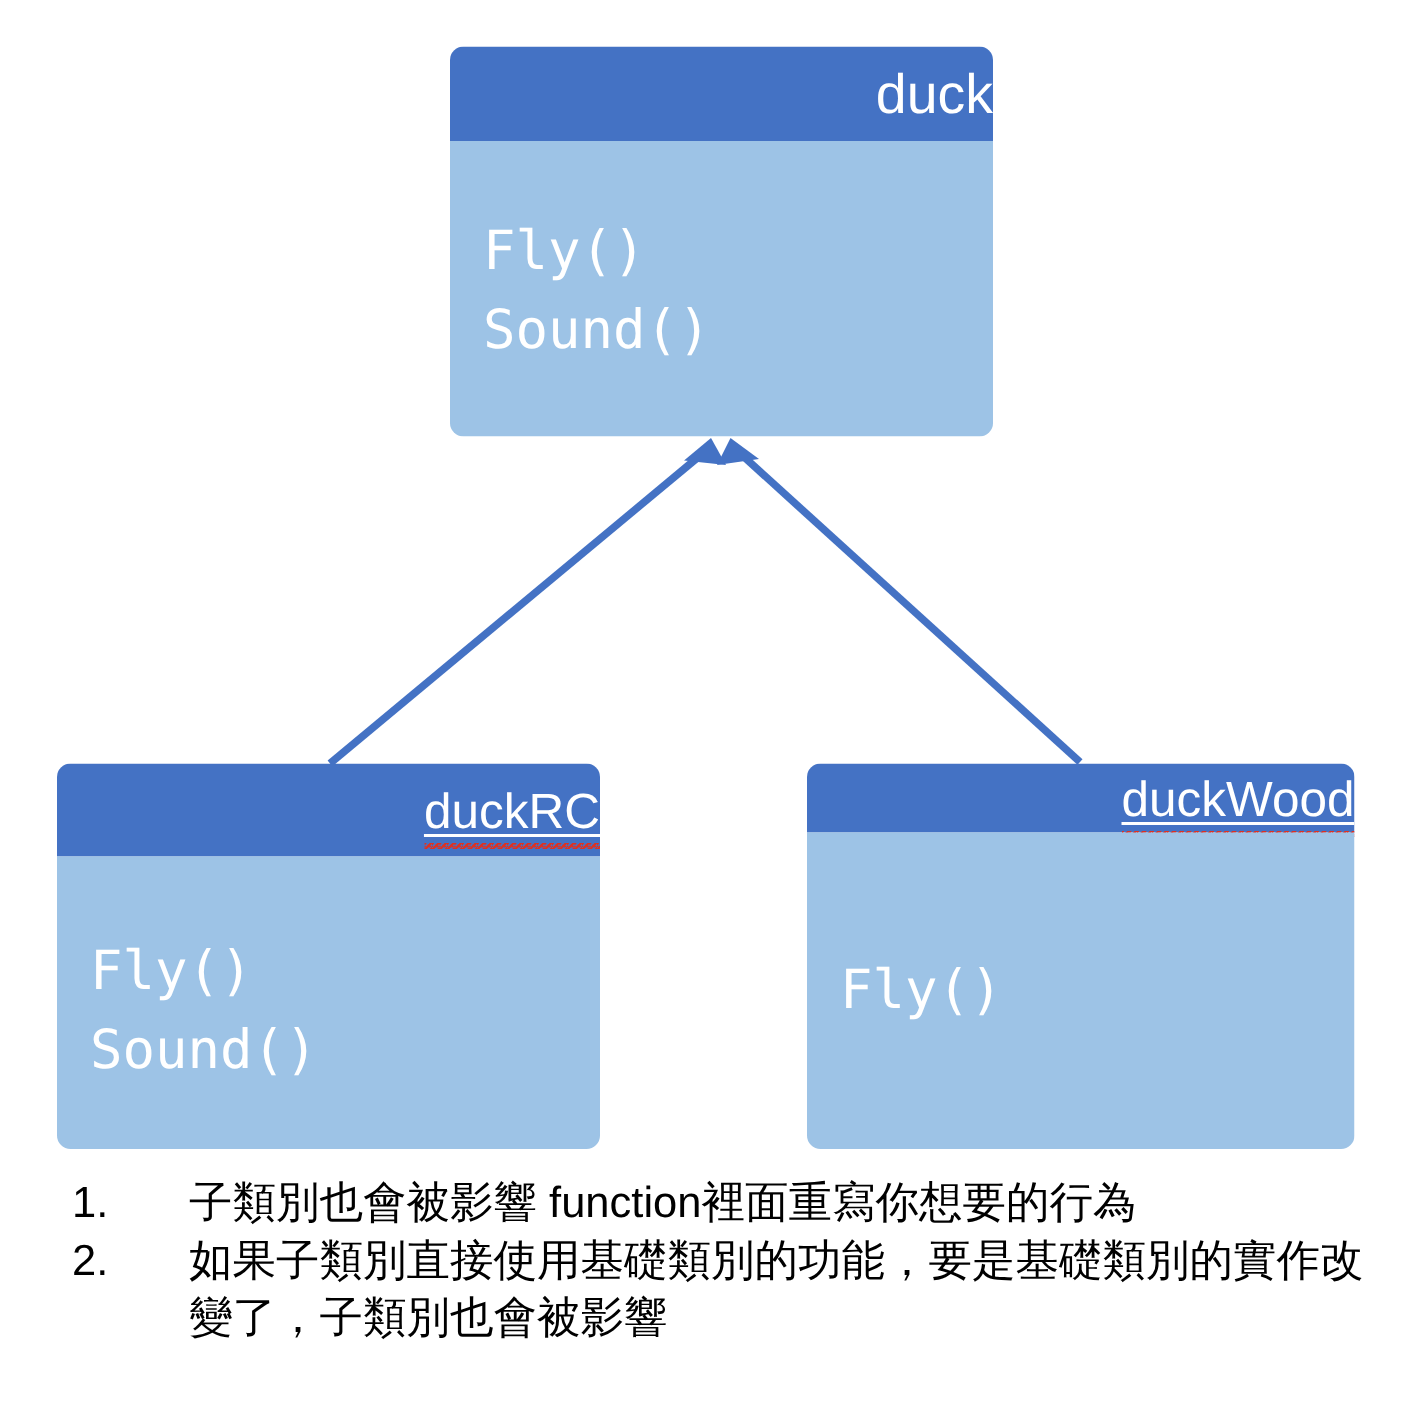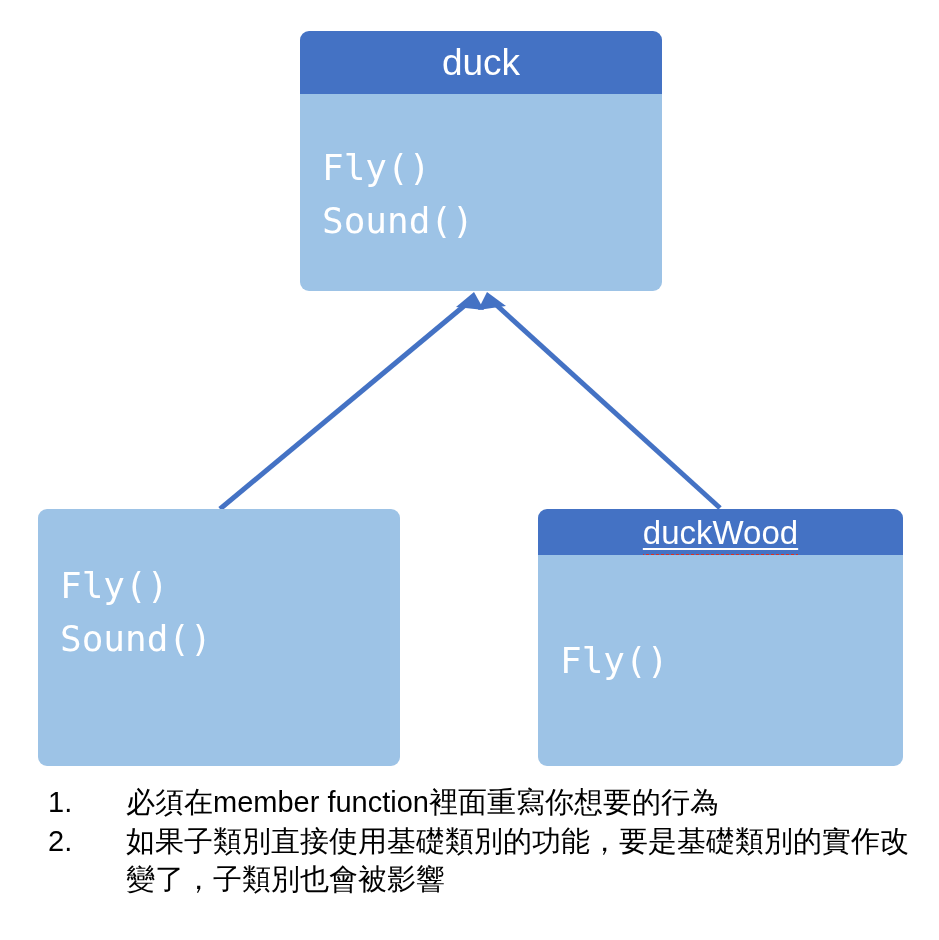--- a/index.html
+++ b/index.html
@@ -38,21 +38,21 @@
     box-sizing: border-box;
     display: flex;
     flex-direction: column;
   }
   .class-header {
     flex: 0 0 auto;
     background: #4472C4;
     color: #ffffff;
     display: flex;
     align-items: center;
-    justify-content: center;
+    justify-content: flex-end;
     box-sizing: border-box;
   }
   .class-title {
     color: #ffffff;
     font-family: "Liberation Sans", sans-serif;
     font-weight: 400;
     line-height: 1;
     white-space: nowrap;
   }
   .class-title.underlined {
@@ -199,20 +199,26 @@
         <span class="class-title">duck</span>
       </span>
     </div>
     <div class="class-body">
       <div class="method-list">Fly()
 Sound()</div>
     </div>
   </div>
 
   <div class="class-box" id="box-duckrc">
+    <div class="class-header">
+      <span class="title-wrap">
+        <span class="class-title underlined">duckRC</span>
+        <span class="squiggle"></span>
+      </span>
+    </div>
     <div class="class-body">
       <div class="method-list">Fly()
 Sound()</div>
     </div>
   </div>
 
   <div class="class-box" id="box-duckwood">
     <div class="class-header">
       <span class="title-wrap">
         <span class="class-title underlined">duckWood</span>
@@ -220,21 +226,21 @@
       </span>
     </div>
     <div class="class-body">
       <div class="method-list">Fly()</div>
     </div>
   </div>
 
   <div id="notes">
     <div class="note-row">
       <span class="note-num">1.</span>
-      <span class="note-text">必須在member function裡面重寫你想要的行為</span>
+      <span class="note-text">子類別也會被影響 function裡面重寫你想要的行為</span>
     </div>
     <div class="note-row">
       <span class="note-num">2.</span>
       <span class="note-text">如果子類別直接使用基礎類別的功能，要是基礎類別的實作改變了，子類別也會被影響</span>
     </div>
   </div>
 
 </div>
 
 </body></html>

